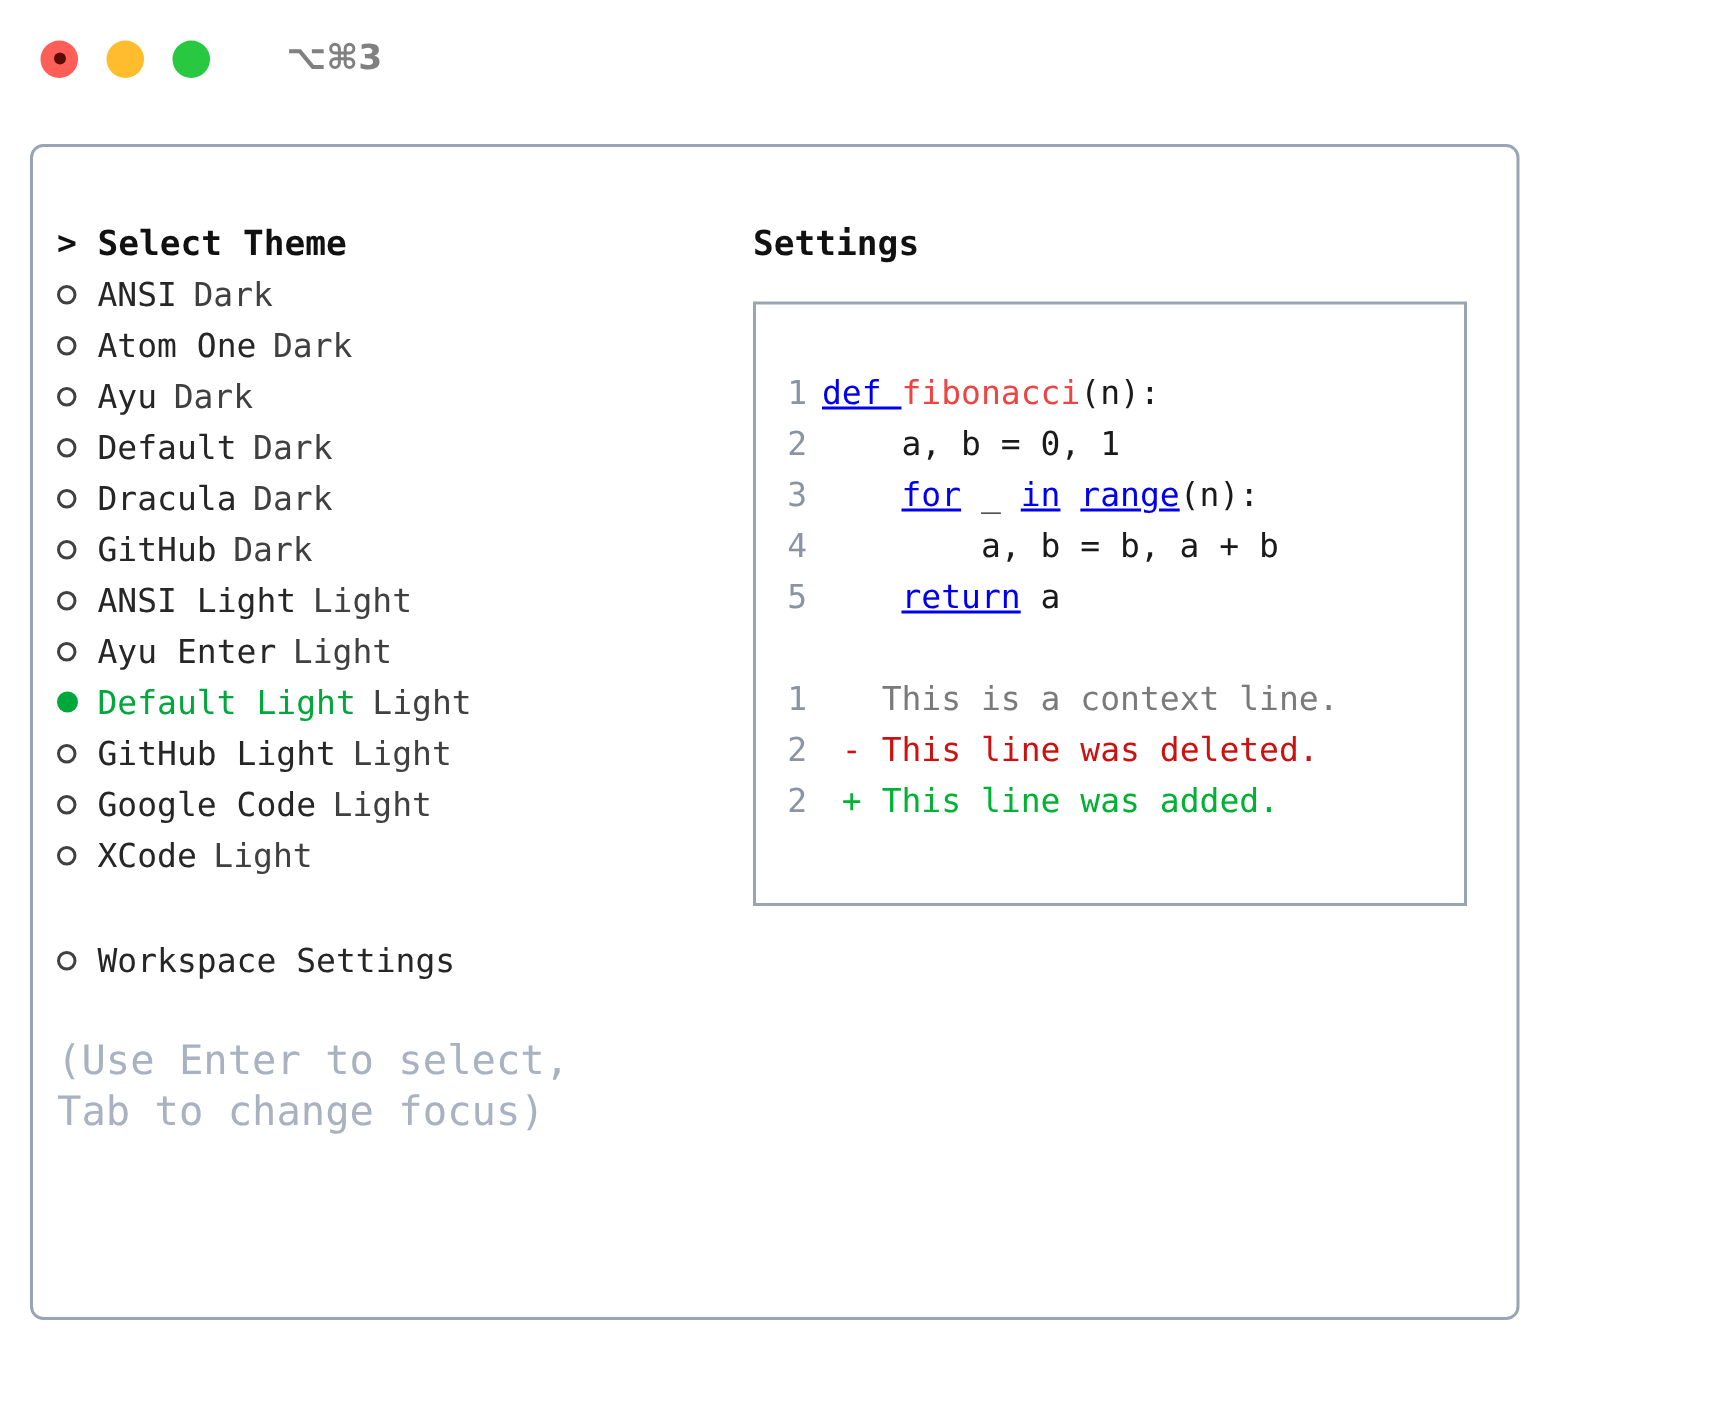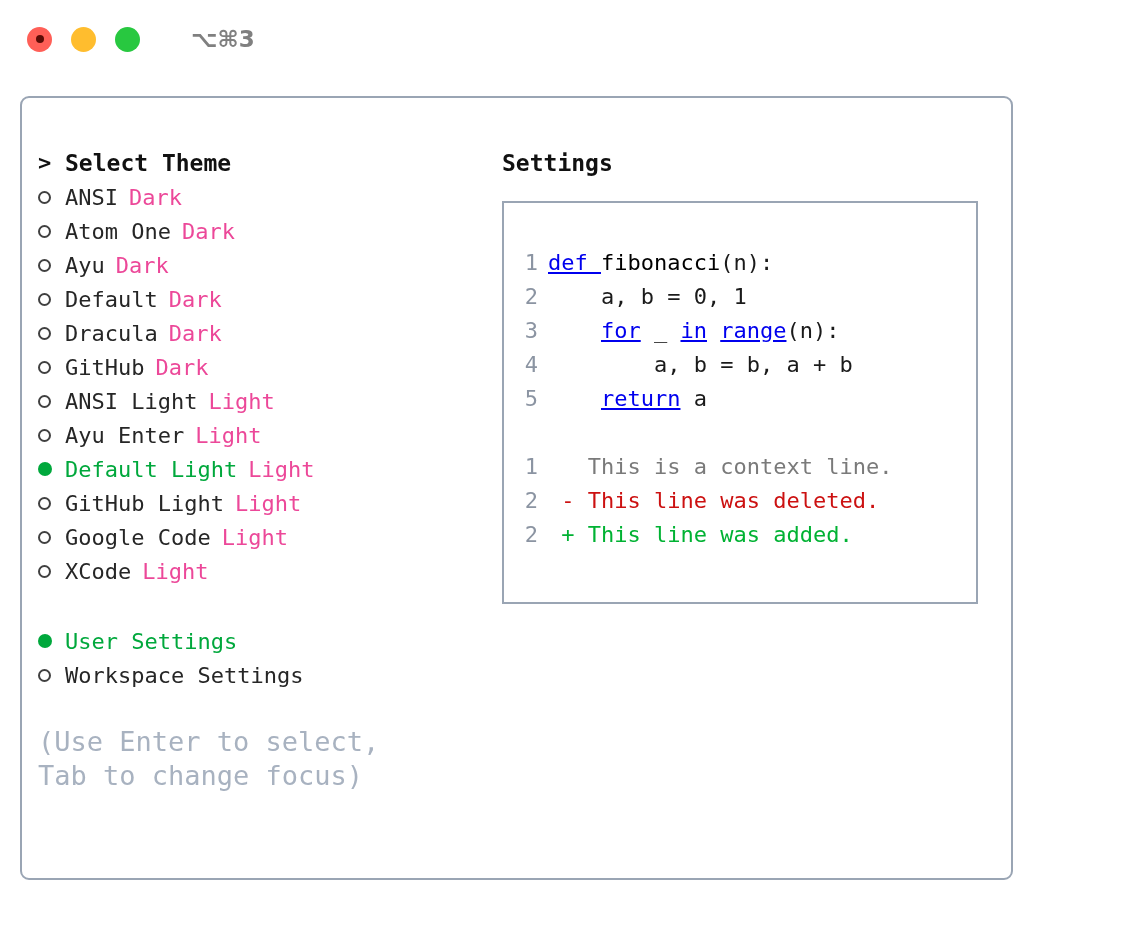--- a/index.html
+++ b/index.html
@@ -121,21 +121,21 @@
   }
 
   .heading {
     font-weight: bold;
     color: #111111;
     font-size: 23px;
   }
   .label { color: #262626; }
   .label.selected { color: #00a83c; }
   .tag {
-    color: #ec4899;
+    color: #404040;
     margin-left: 11px;
   }
   .spacer-md { height: 36px; }
 
   .hint {
     margin-top: 33px;
     font-size: 27px;
     color: #a8b2c0;
     line-height: 34px;
     width: 400px;
@@ -179,21 +179,21 @@
   .ln {
     display: inline-block;
     width: 22px;
     text-align: right;
     color: #8b94a2;
     margin-right: 10px;
   }
   .blank-line { display: block; height: 34px; }
 
   .tok-kw      { color: #0000ee; text-decoration: underline; }
-  .tok-fn      { color: #000000; }
+  .tok-fn      { color: #ef4444; }
   .tok-plain   { color: #1a1a1a; }
   .diff-ctx    { color: #7a7a7a; }
   .diff-del    { color: #cc1111; }
   .diff-add    { color: #00b233; }
 </style>
 </head>
 <body>
 
 <div class="titlebar">
   <div class="dots">
@@ -228,21 +228,20 @@
           <div class="row"><span class="marker"><span class="fill"></span></span><span class="label selected">Default Light</span><span class="tag">Light</span></div>
           <div class="row"><span class="marker"><span class="ring"></span></span><span class="label">GitHub Light</span><span class="tag">Light</span></div>
           <div class="row"><span class="marker"><span class="ring"></span></span><span class="label">Google Code</span><span class="tag">Light</span></div>
           <div class="row"><span class="marker"><span class="ring"></span></span><span class="label">XCode</span><span class="tag">Light</span></div>
         </div>
 
       <div class="spacer-md"></div>
 
 
       <div id="apply-list">
-          <div class="row"><span class="marker"><span class="fill"></span></span><span class="label selected">User Settings</span></div>
           <div class="row"><span class="marker"><span class="ring"></span></span><span class="label">Workspace Settings</span></div>
         </div>
 
       <div class="hint">(Use Enter to select, Tab to change focus)</div>
     </div>
 
     <div class="right-col">
       <div class="preview-title">Settings</div>
       <div class="preview-box">
         <div class="code" id="code-block"><span class="code-line"><span class="ln">1</span><span class="tok-kw">def </span><span class="tok-fn">fibonacci</span><span class="tok-plain">(n):</span></span><span class="code-line"><span class="ln">2</span><span class="tok-plain">    a, b = 0, 1</span></span><span class="code-line"><span class="ln">3</span><span class="tok-plain">    </span><span class="tok-kw">for</span><span class="tok-plain"> _ </span><span class="tok-kw">in</span><span class="tok-plain"> </span><span class="tok-kw">range</span><span class="tok-plain">(n):</span></span><span class="code-line"><span class="ln">4</span><span class="tok-plain">        a, b = b, a + b</span></span><span class="code-line"><span class="ln">5</span><span class="tok-plain">    </span><span class="tok-kw">return</span><span class="tok-plain"> a</span></span><span class="blank-line">&nbsp;</span><span class="code-line"><span class="ln">1</span><span class="diff-ctx">   </span><span class="diff-ctx">This is a context line.</span></span><span class="code-line"><span class="ln">2</span><span class="diff-del"> - </span><span class="diff-del">This line was deleted.</span></span><span class="code-line"><span class="ln">2</span><span class="diff-add"> + </span><span class="diff-add">This line was added.</span></span></div>

